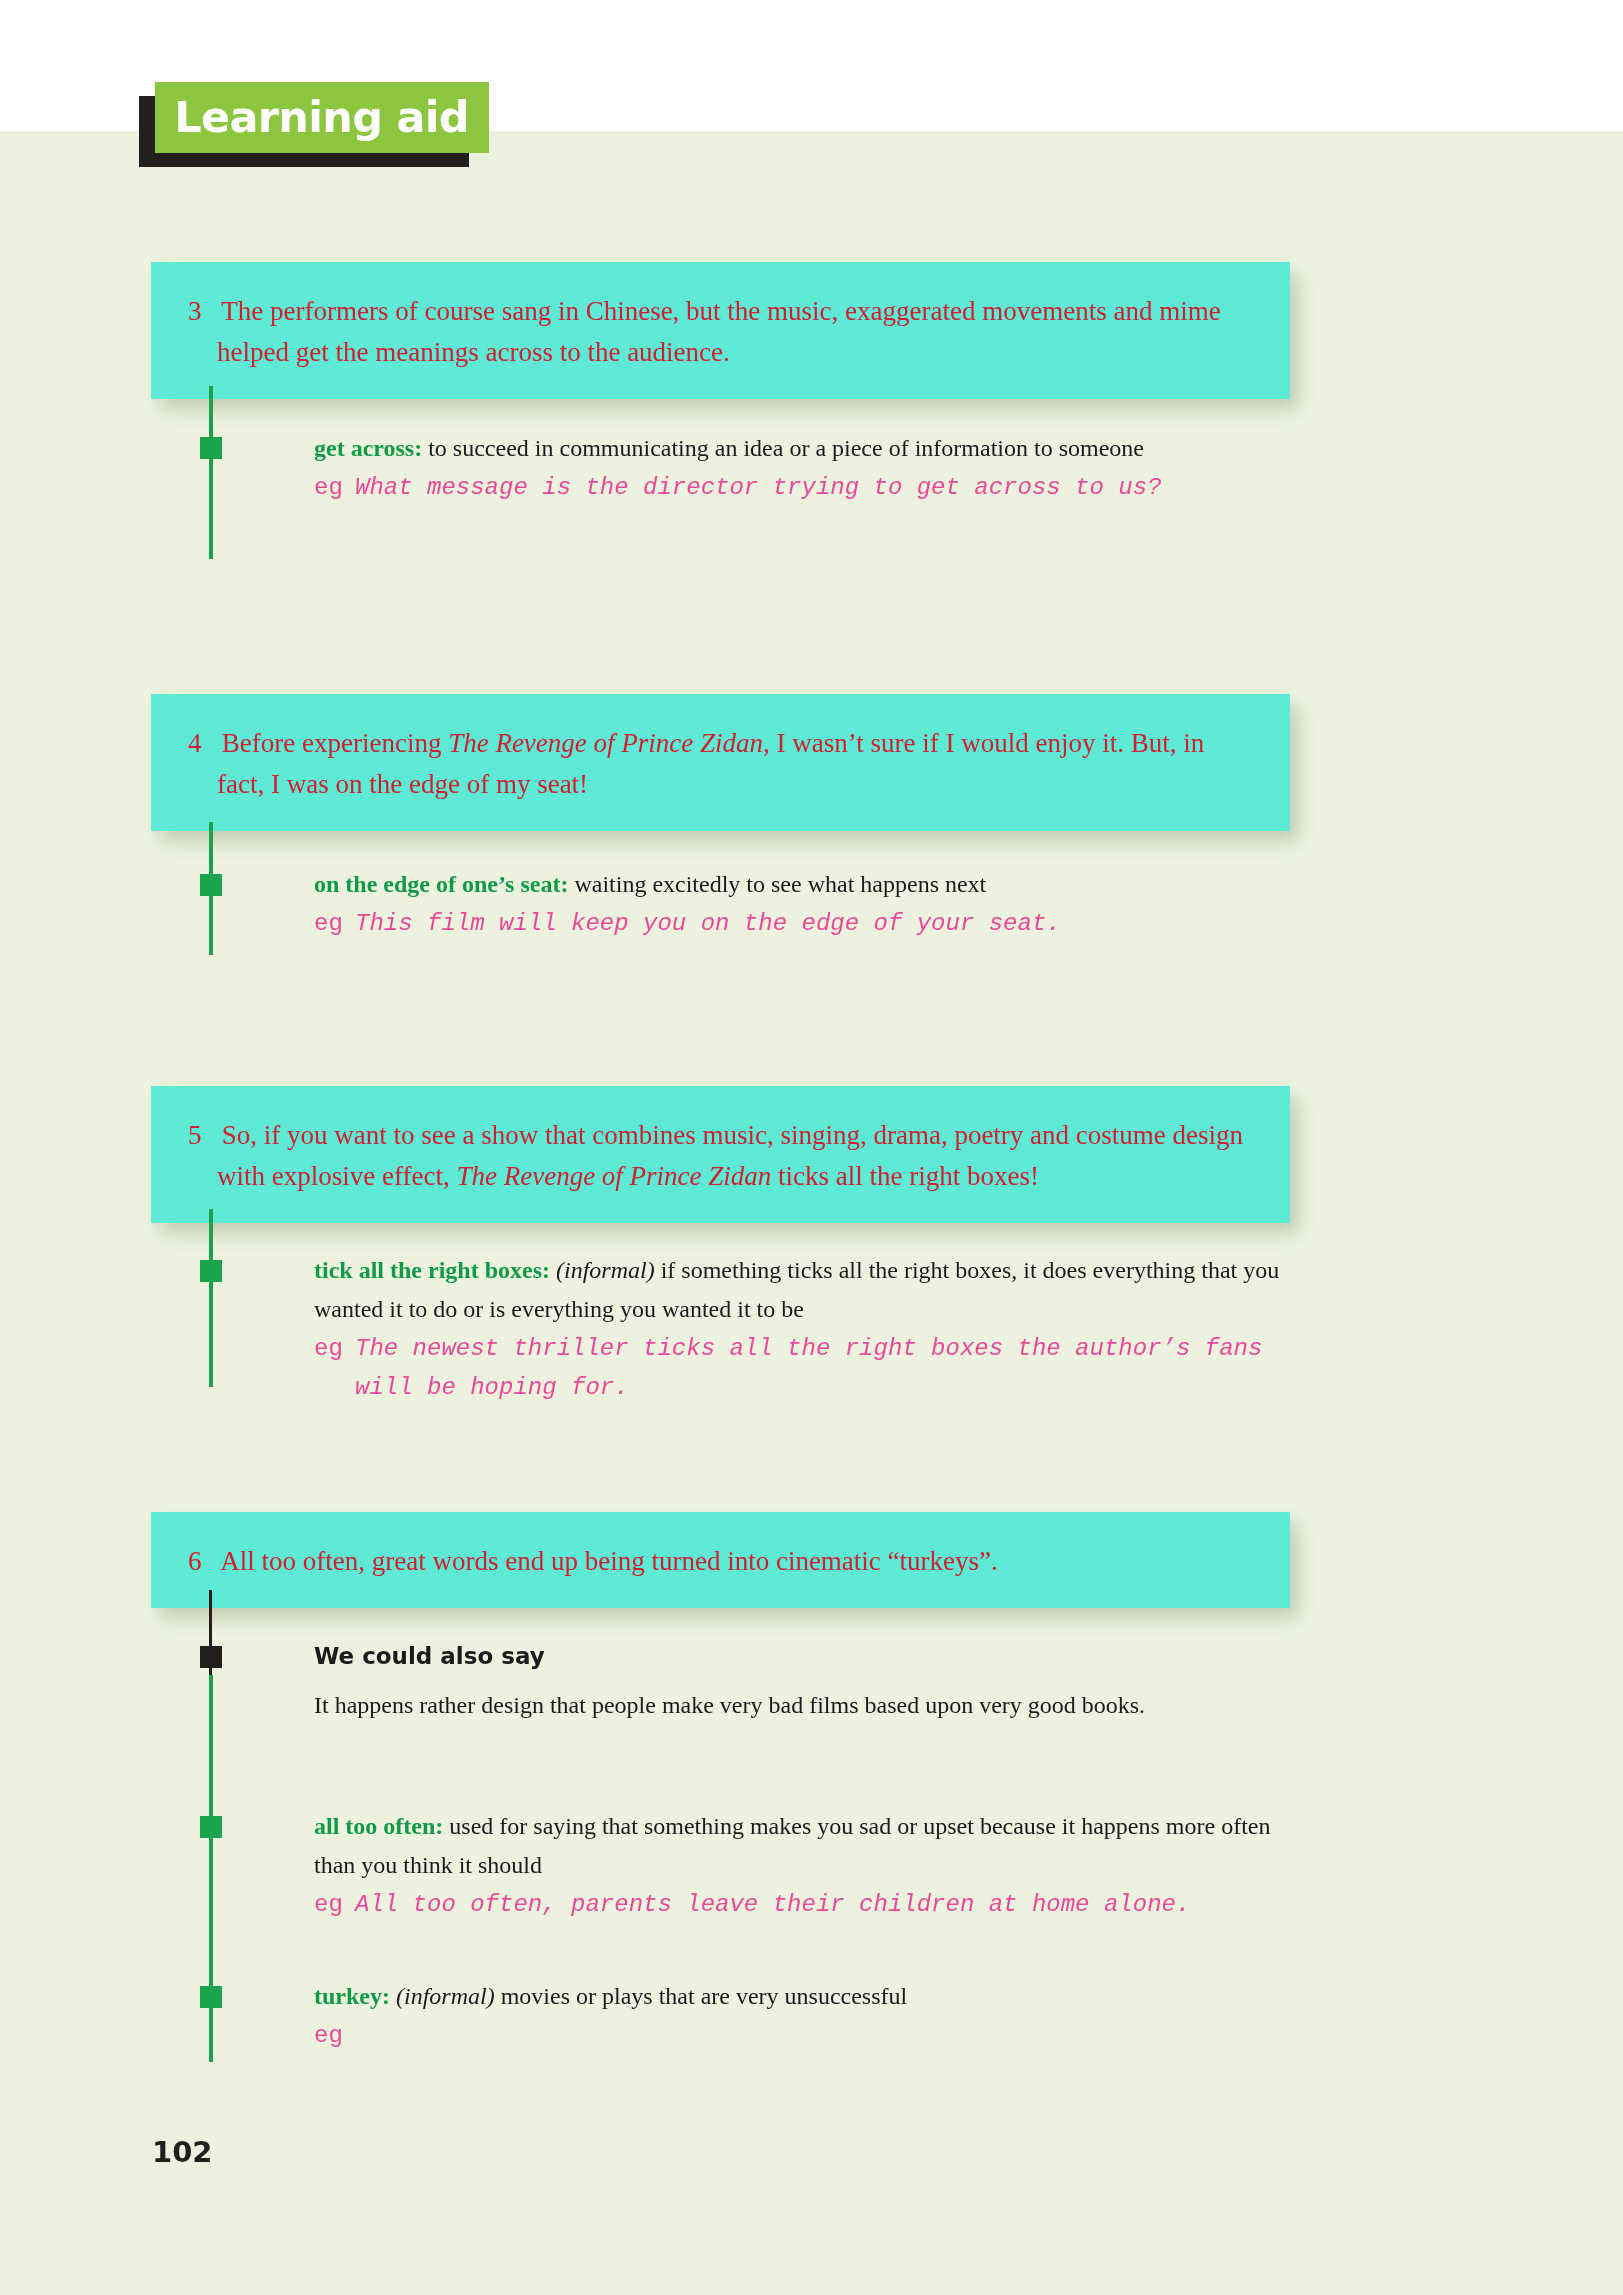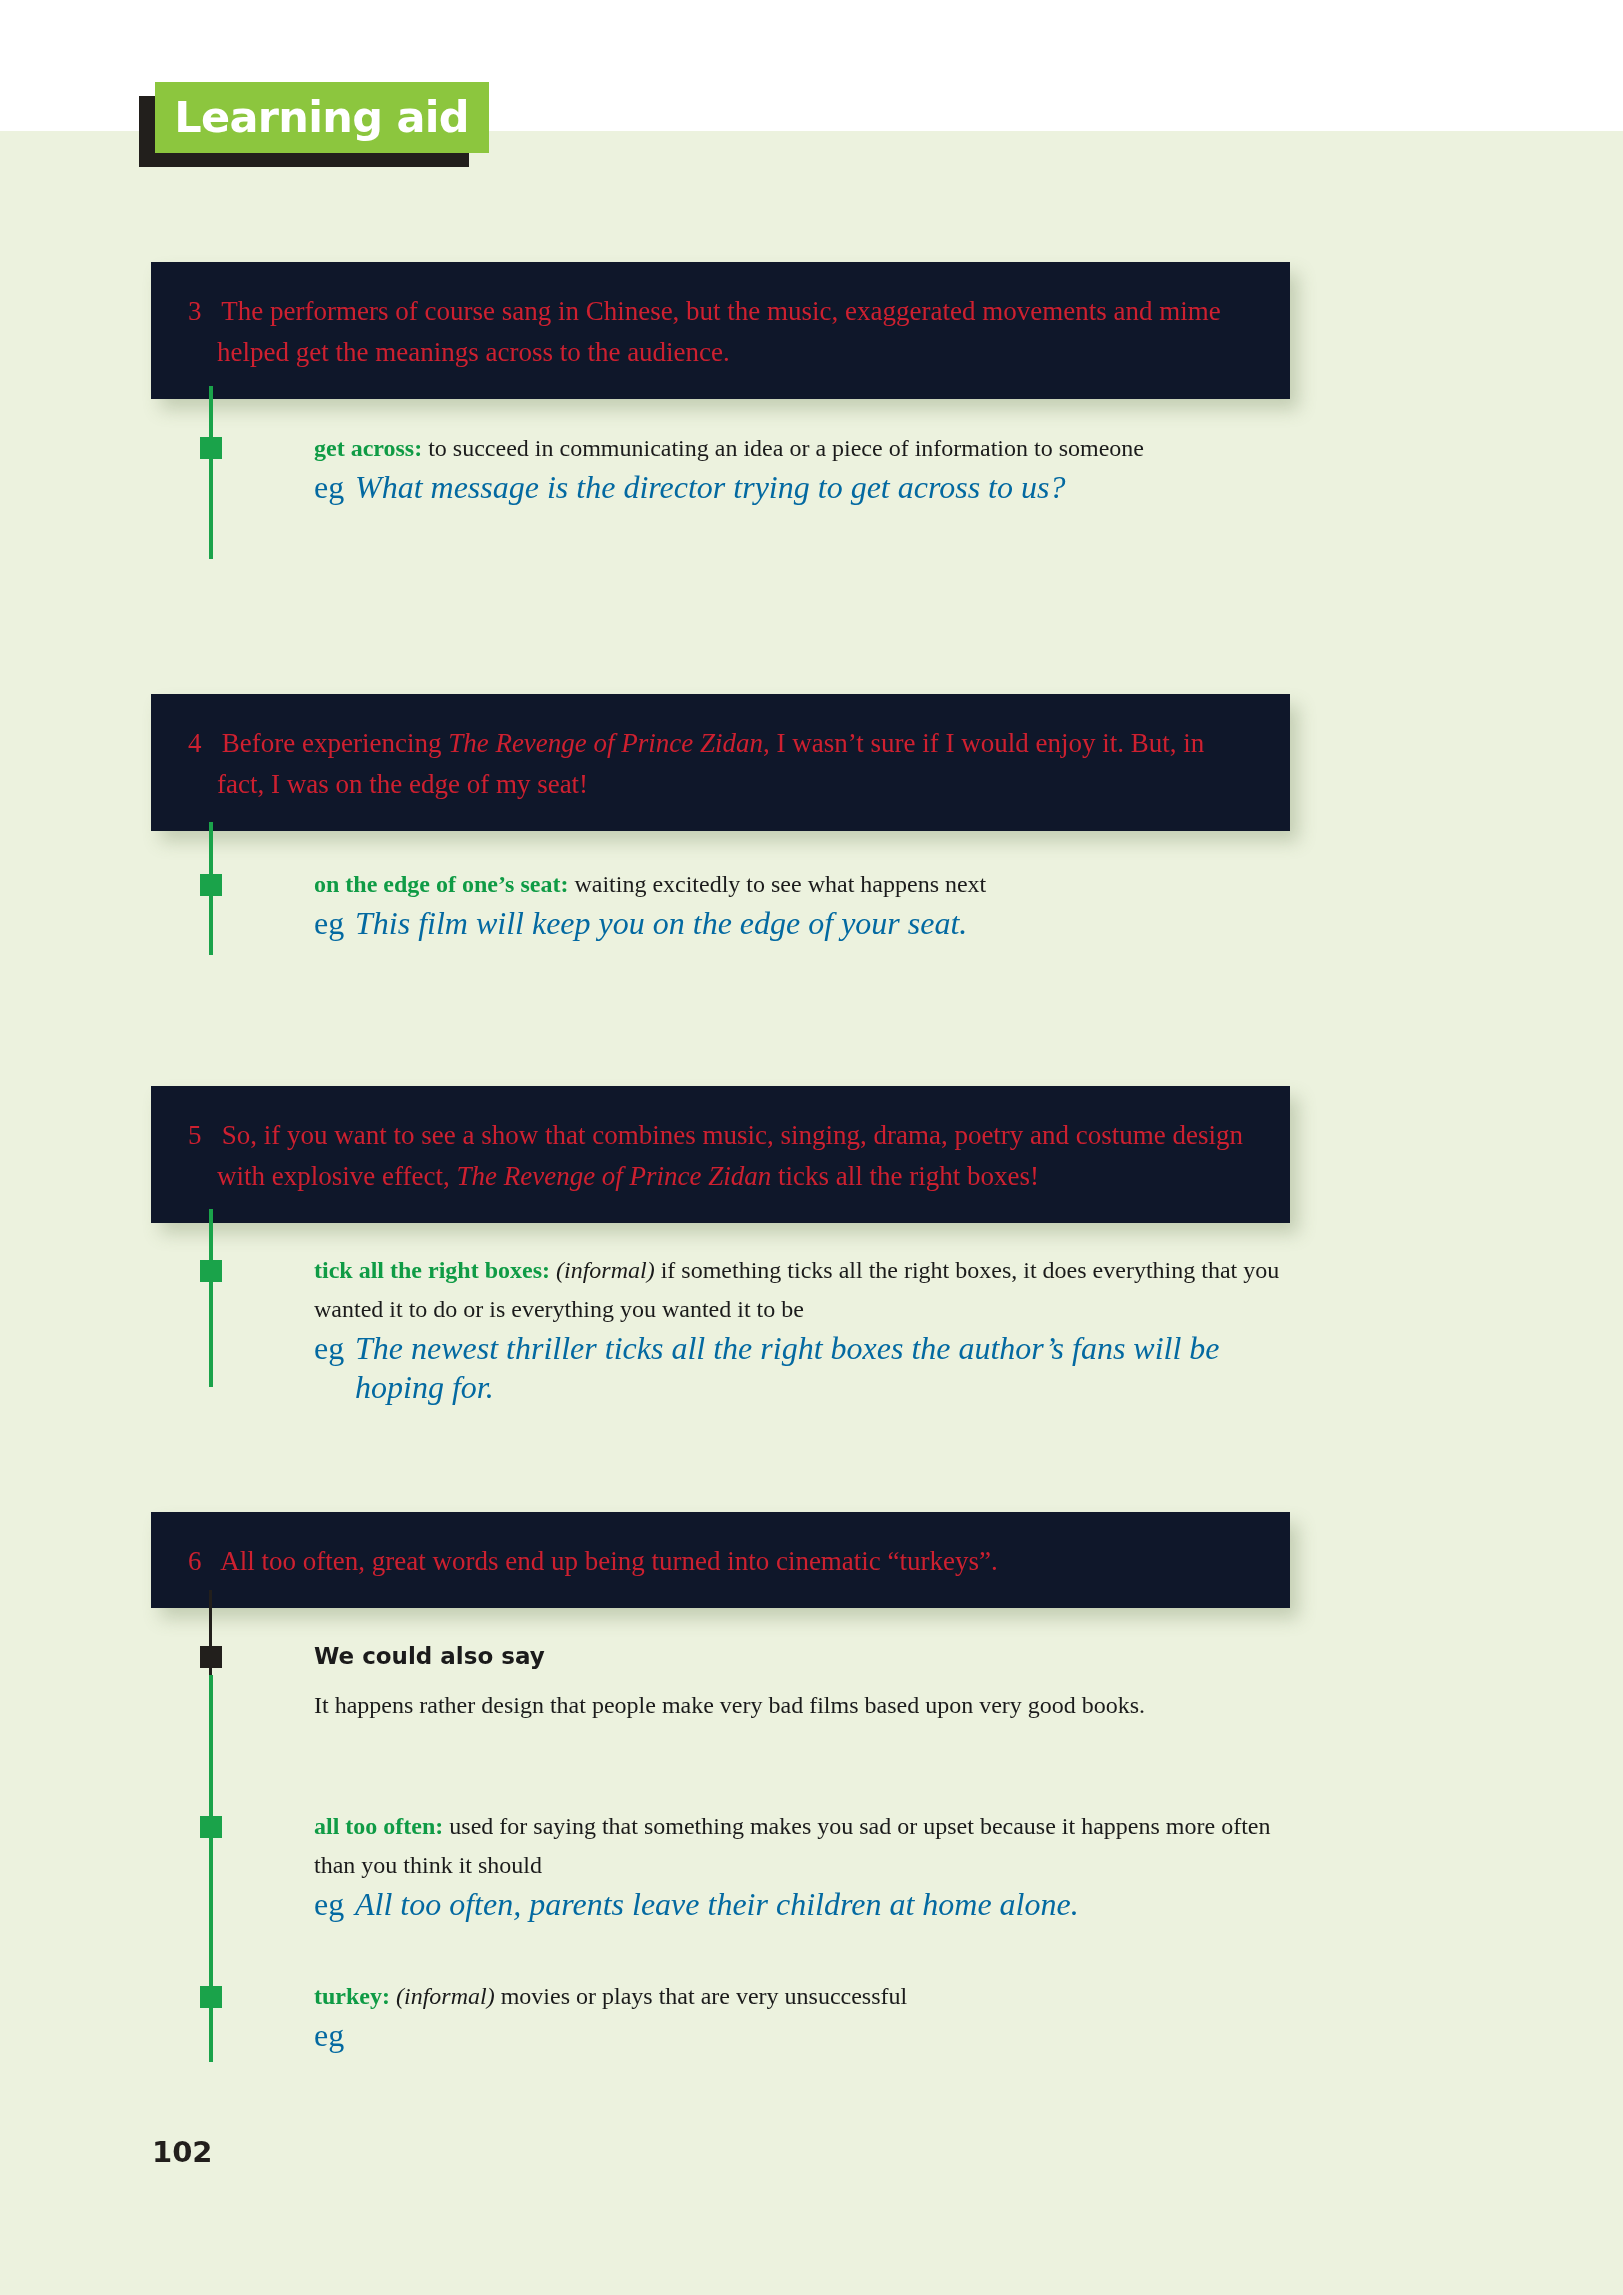--- a/index.html
+++ b/index.html
@@ -76,21 +76,21 @@
     left: 0;
     top: 0;
     width: 1623px;
   }
 
   
   .card {
     position: absolute;
     left: 151px;
     width: 1139px;
-    background: #0f172a;
+    background: #5eead4;
     box-shadow: 9.2px 10.5px 17px rgba(90, 110, 70, 0.28);
     box-sizing: border-box;
     padding: 29px 37px 26px 37px;
   }
   .card-text {
     font-family: "Liberation Serif", serif;
     font-size: 27px;
     line-height: 41px;
     color: #ce2030;
     text-indent: -29px;
@@ -134,24 +134,24 @@
     font-size: 24px;
     line-height: 39px;
     color: #1b1b1b;
   }
   .headword {
     color: #0f9b45;
     font-weight: bold;
     text-align: center;
   }
   .eg-row {
-    font-family: Liberation Serif, serif;
-    font-size: 32px;
+    font-family: Liberation Mono, monospace;
+    font-size: 24px;
     line-height: 39px;
-    color: #0369a1;
+    color: #ec4899;
     display: flex;
   }
   .eg-label {
     width: 41px;
     flex: 0 0 41px;
   }
   .eg-text {
     font-style: italic;
   }
   .also-heading {

